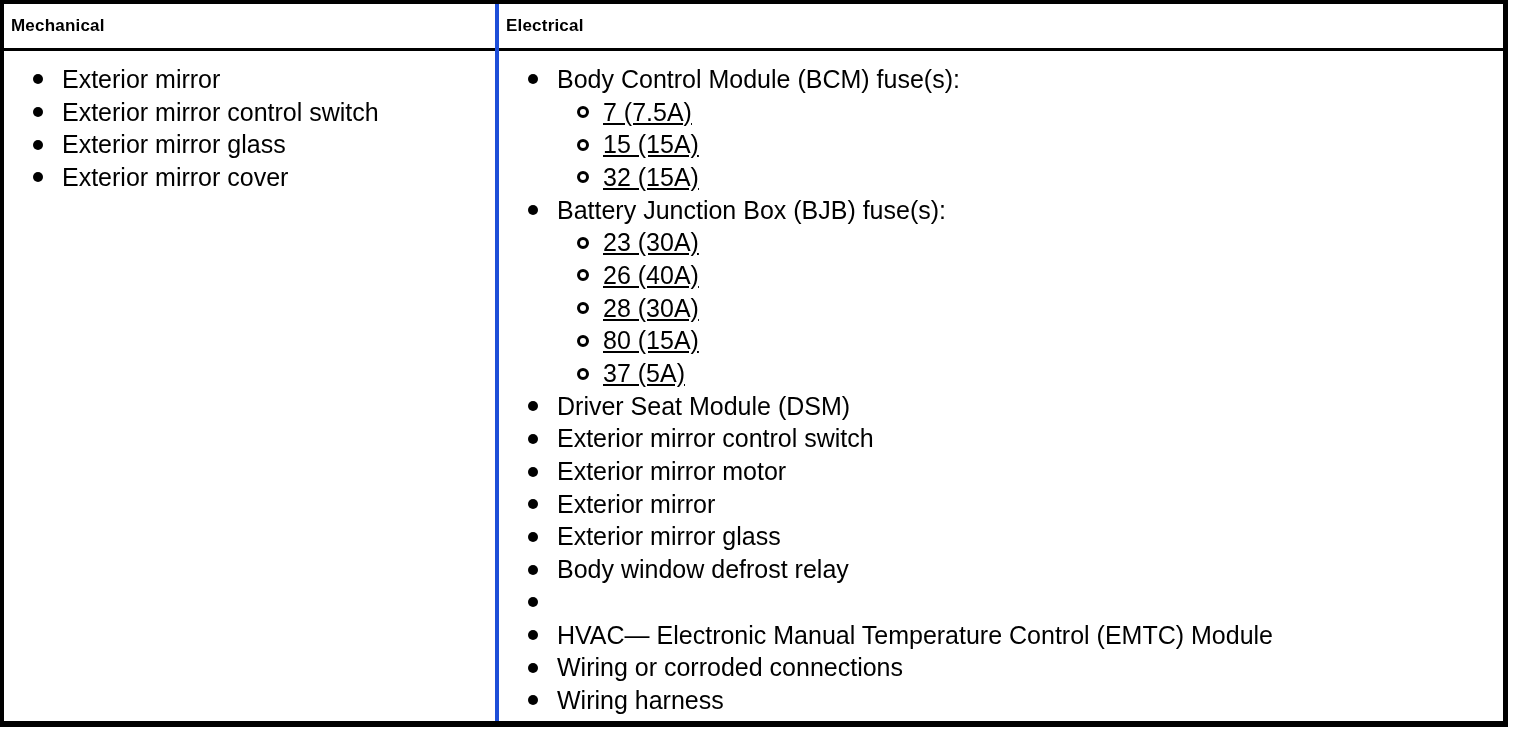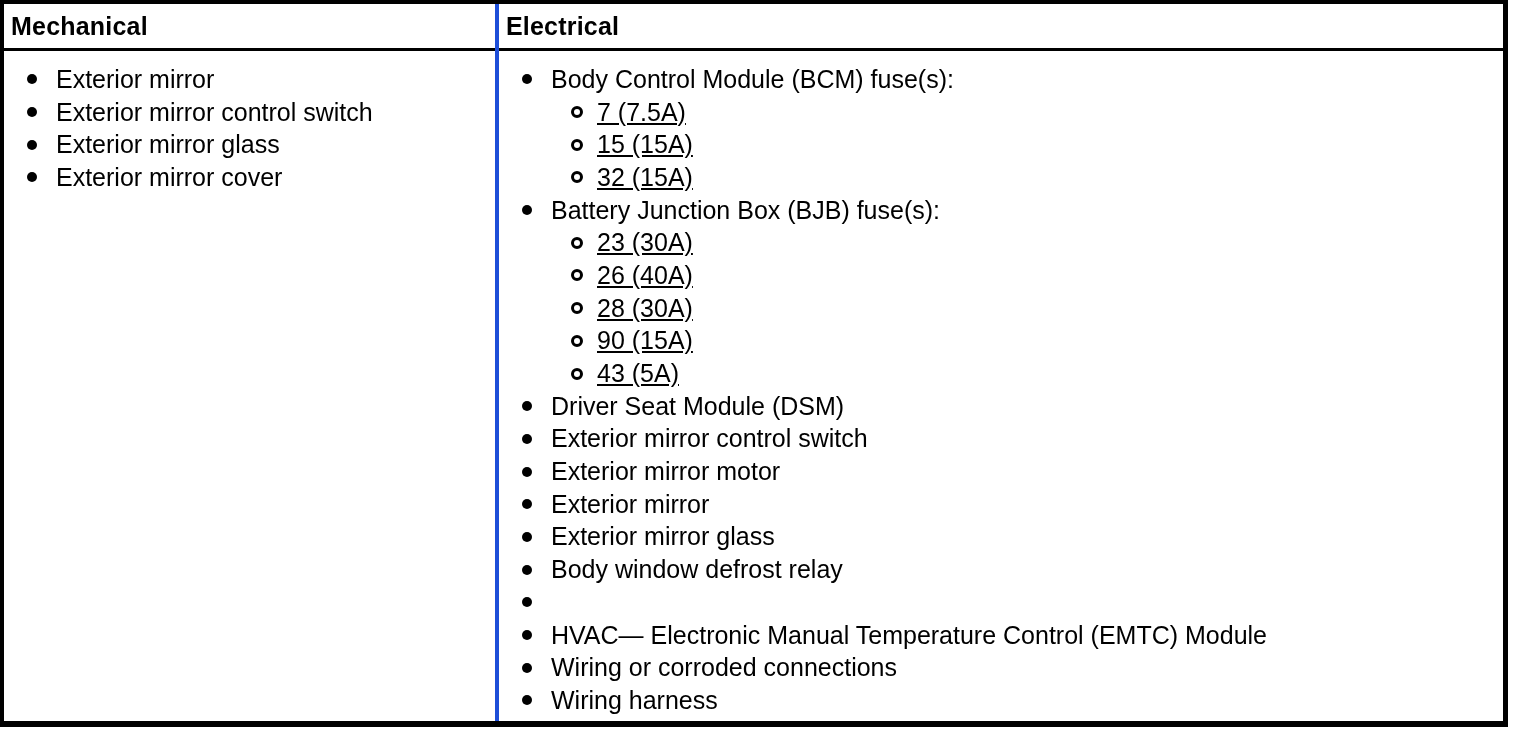--- a/index.html
+++ b/index.html
@@ -43,27 +43,27 @@
     border-left: 4px solid #1d4ed8;
   }
   .header-cell {
     flex: none;
     height: 44px;
     border-bottom: 3px solid #000000;
     display: flex;
     align-items: center;
     padding-left: 7px;
     font-weight: bold;
-    font-size: 25px;
+    font-size: 17px;
     letter-spacing: 0.2px;
     white-space: nowrap;
   }
   .body-cell {
     flex: 1;
-    padding: 12px 0 0 16px;
+    padding: 12px 0 0 22px;
     overflow: hidden;
   }
   .item {
     display: flex;
     align-items: center;
     height: 32.7px;
     font-size: 25px;
     white-space: nowrap;
   }
   .bullet-box {
@@ -181,27 +181,27 @@
       <div class="item sub">
         <span class="bullet-box">
             <span class="bullet-ring"></span>
           </span>
         <span>28 (30A)</span>
       </div>
       <div class="item sub">
         <span class="bullet-box">
             <span class="bullet-ring"></span>
           </span>
-        <span>90 (15A)</span>
-      </div>
-      <div class="item sub">
-        <span class="bullet-box">
-            <span class="bullet-ring"></span>
-          </span>
-        <span>43 (5A)</span>
+        <span>80 (15A)</span>
+      </div>
+      <div class="item sub">
+        <span class="bullet-box">
+            <span class="bullet-ring"></span>
+          </span>
+        <span>37 (5A)</span>
       </div>
 
       <div class="item">
         <span class="bullet-box">
             <span class="bullet-disc"></span>
           </span>
         <span>Driver Seat Module (DSM)</span>
       </div>
       <div class="item">
         <span class="bullet-box">

